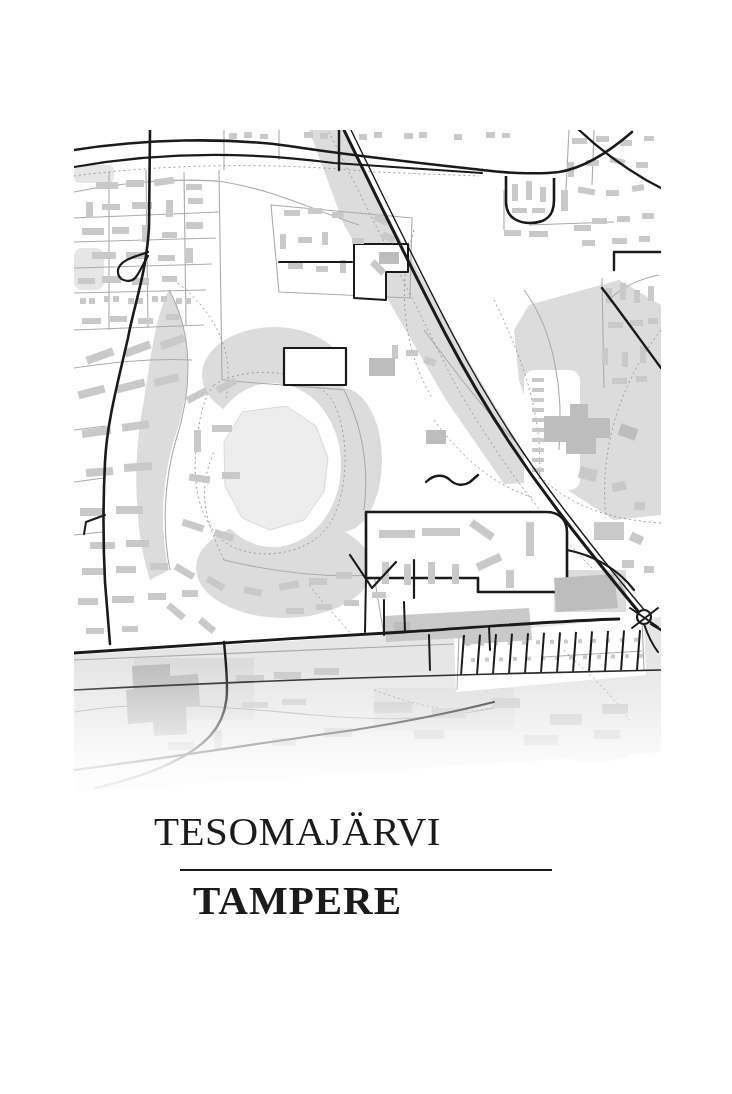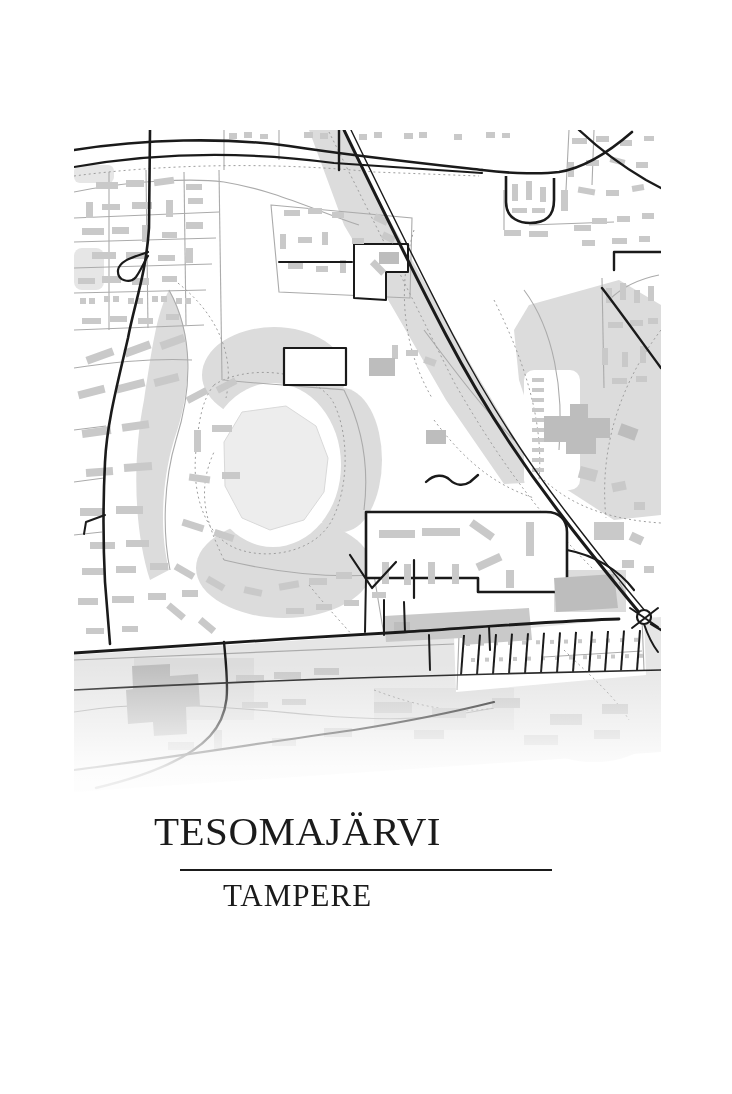--- a/index.html
+++ b/index.html
@@ -18,21 +18,21 @@
   .plot{fill:#ffffff;stroke:var(--road);stroke-linejoin:round;}
   .bld{fill:var(--bld);}
   .bldd{fill:var(--bldd);}
   #fade{position:absolute;left:70px;top:664px;width:596px;height:166px;
         background:linear-gradient(to bottom, rgba(255,255,255,0) 0%, rgba(255,255,255,.88) 62%, #ffffff 90%);
         pointer-events:none;}
   .caption{position:absolute;left:0;width:595px;text-align:center;color:var(--text,#1b1b1b);}
   #title{top:811px;font-size:41px;line-height:1;letter-spacing:.5px;font-weight:400;}
   #divider{position:absolute;left:50%;transform:translateX(-50%);top:869px;width:372px;height:2px;
            background:var(--text,#2a2a2a);}
-  #subtitle{top:880px;font-size:31px;line-height:1;letter-spacing:1px;font-weight:400;}
+  #subtitle{top:880px;font-size:41px;line-height:1;letter-spacing:1px;font-weight:700;}
 </style>
 </head>
 <body>
 
 <div class="poster">
 
   <div id="map-wrap">
   <svg viewBox="0 0 587 690" width="587" height="690">
 
     <g id="parks">

